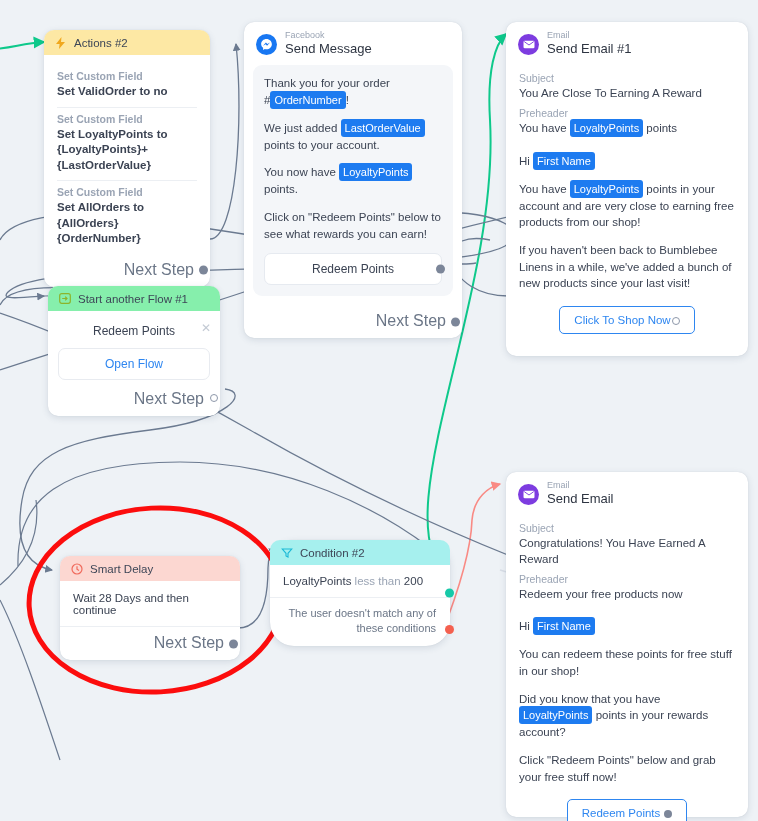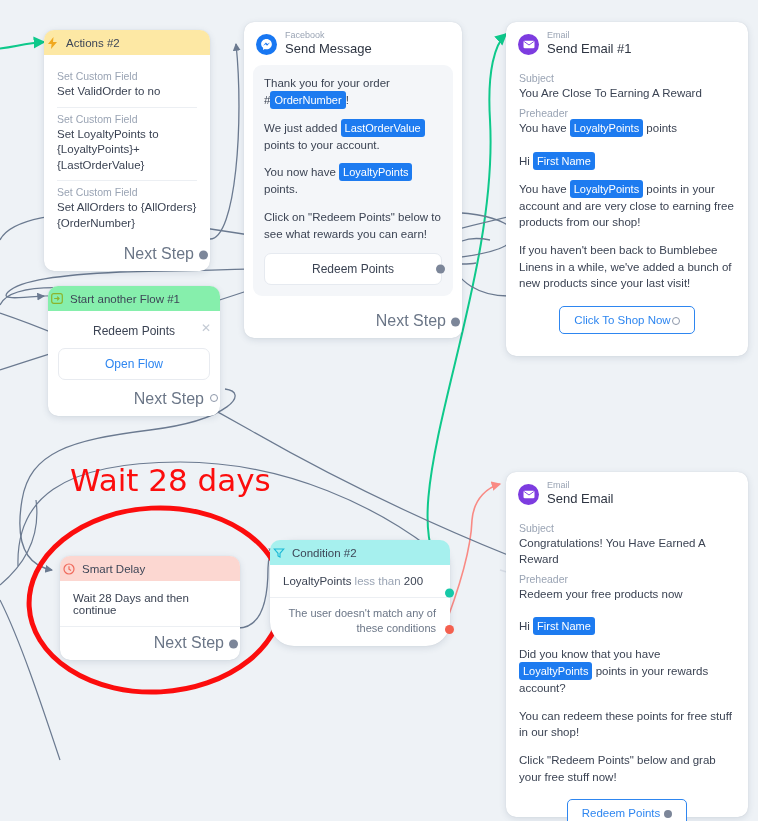--- a/index.html
+++ b/index.html
@@ -25,37 +25,37 @@
     position: absolute;
     background: #ffffff;
     border-radius: 10px;
     box-shadow: 0 2px 7px rgba(40,60,90,0.13), 0 0 1px rgba(40,60,90,0.18);
     z-index: 3;
     overflow: visible;
   }
   .card-head {
     display: flex; align-items: center;
     gap: 7px;
-    padding: 6px 2px;
+    padding: 6px 10px;
     border-radius: 10px 10px 0 0;
     font-size: 11.5px;
     color: #3d4657;
   }
   .head-yellow { background: #fde8a4; }
   .head-green  { background: #86efac; }
   .head-pink   { background: #fcd7d1; }
   .head-teal   { background: #a6f0ee; }
   .card-head .hicon {
     width: 13px; height: 13px;
     display: inline-flex; align-items: center; justify-content: center;
   }
   .card-body { padding: 10px 13px 8px 13px; }
 
   
-  .act-row { padding: 5px 0 7px 0; border-bottom: 1px solid #eceff3; }
+  .act-row { padding: 5px 0 7px 0; border-bottom: 1px solid #eceff3; font-weight: bold; }
   .act-row:last-of-type { border-bottom: 1px solid #eceff3; }
   .act-label { font-size: 10.5px; color: #9aa4b4; margin-bottom: 2px; }
   .act-value { font-size: 11.5px; color: #3b4353; line-height: 1.35; }
 
   .next-step {
     text-align: right;
     font-size: 16px;
     color: #6b7687;
     padding: 7px 16px 8px 0;
     position: relative;
@@ -246,21 +246,20 @@
     <path d="M238,628 C262,628 268,600 268,568 C268,556 272,551 276,549" stroke="#6b7a90" stroke-width="1.3" fill="none" marker-end="url(#ah)"></path>
 
     <path d="M673,773 C720,772 740,740 726,700 C706,646 600,600 500,570" stroke="#d8dee6" stroke-width="1.6" fill="none"></path>
 
     <path d="M0,600 C20,640 40,700 60,760" stroke="#6b7a90" stroke-width="1.2" fill="none"></path>
     <path d="M0,585 C30,560 40,530 36,500" stroke="#6b7a90" stroke-width="1.2" fill="none"></path>
 
     <ellipse cx="156" cy="600" rx="127" ry="92" stroke="#fc0d0d" stroke-width="5" fill="none" transform="rotate(-3 156 600)"></ellipse>
   </svg>
 
-  <div id="annot-text" style="left:70px; top:462px;">Wait 28 days</div>
 
   <div class="card" style="left:44px; top:30px; width:166px;">
     <div class="card-head head-yellow">
       <span class="hicon">
         <svg width="11" height="12" viewBox="0 0 11 12">
             <path d="M6.5 0 L1 7 H4.6 L4 12 L10 5 H6 Z" fill="#f0a81e"></path>
           </svg>
       </span>
       <span>Actions #2</span>
     </div>
@@ -412,22 +411,22 @@
         <span class="msg-head-sub" style="display:block;">Email</span>
         <span class="msg-head-title" style="display:block;">Send Email</span>
       </span>
     </div>
     <div class="mailbody">
       <div class="mail-field-label">Subject</div>
       <div class="mail-field-val">Congratulations! You Have Earned A Reward</div>
       <div class="mail-field-label">Preheader</div>
       <div class="mail-field-val">Redeem your free products now</div>
       <p style="margin-top:16px;">Hi <span class="tag">First Name</span></p>
+      <p>You can redeem these points for free stuff in our shop!</p>
       <p>Did you know that you have <span class="tag">LoyaltyPoints</span> points in your rewards account?</p>
-      <p>You can redeem these points for free stuff in our shop!</p>
       <p>Click "Redeem Points" below and grab your free stuff now!</p>
       <div class="mail-cta">
         <span>Redeem Points</span><span class="cta-dot-solid"></span>
       </div>
     </div>
   </div>
 
 </div>
 
 </body></html>

